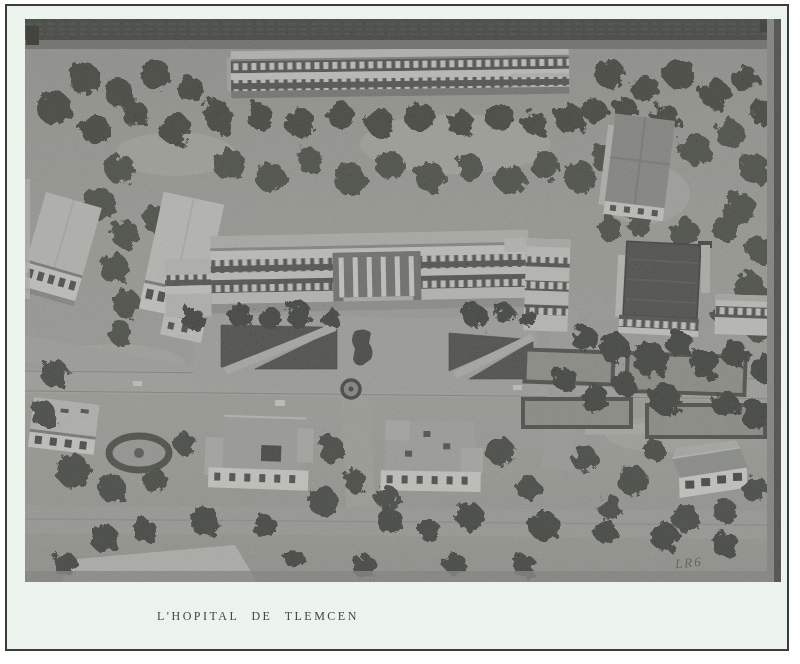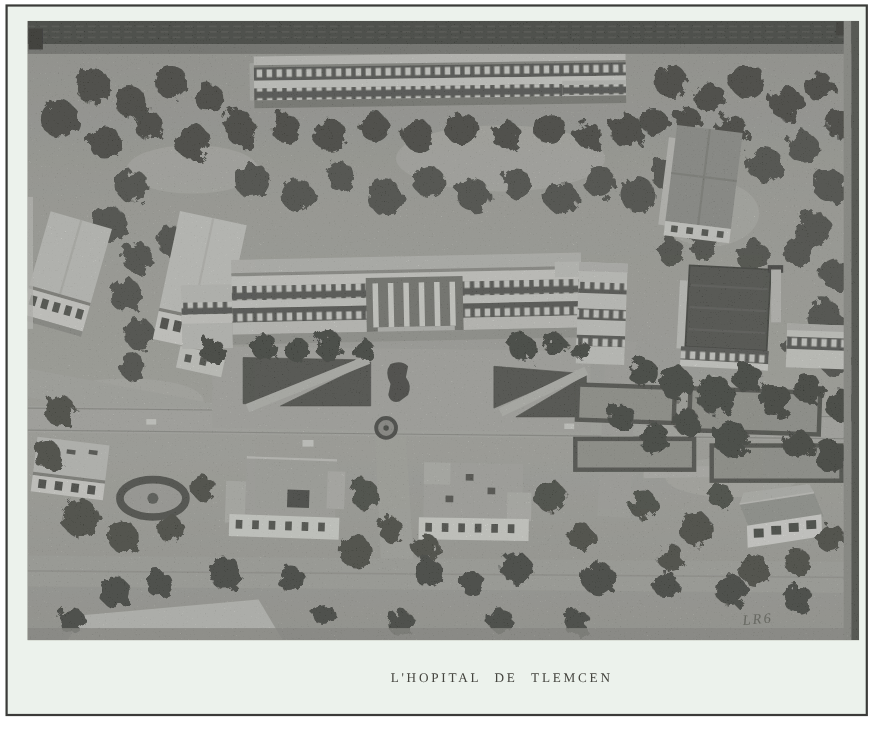--- a/index.html
+++ b/index.html
@@ -3,21 +3,21 @@
 <meta charset="utf-8">
 <style>
   html,body{margin:0;padding:0;background:#ffffff;}
   .page{position:relative;width:800px;height:664px;background:#ffffff;overflow:hidden;
         font-family:"Liberation Serif", serif;}
   .frame{position:absolute;left:5px;top:4px;width:784px;height:647px;
          border:2px solid #3b3b39;background:#ecf2ec;box-sizing:border-box;}
   .photo{position:absolute;left:18px;top:13px;width:756px;height:563px;
          background:#a8a9a1;overflow:hidden;}
   .photo svg{display:block;width:756px;height:563px;}
-  .caption{position:absolute;left:157px;top:609px;width:400px;text-align:right;
+  .caption{position:absolute;left:157px;top:609px;width:400px;text-align:left;
            font-size:12px;letter-spacing:2.5px;word-spacing:7px;color:#45453f;
            font-family:"Liberation Serif", serif;}
   .mark{position:absolute;left:668px;top:549px;font-style:italic;font-size:13px;
         color:rgba(66,68,60,0.55);transform:rotate(-5deg);letter-spacing:2px;
         font-family:"Liberation Serif", serif;}
 </style>
 </head>
 <body>
 
 <div class="page">

